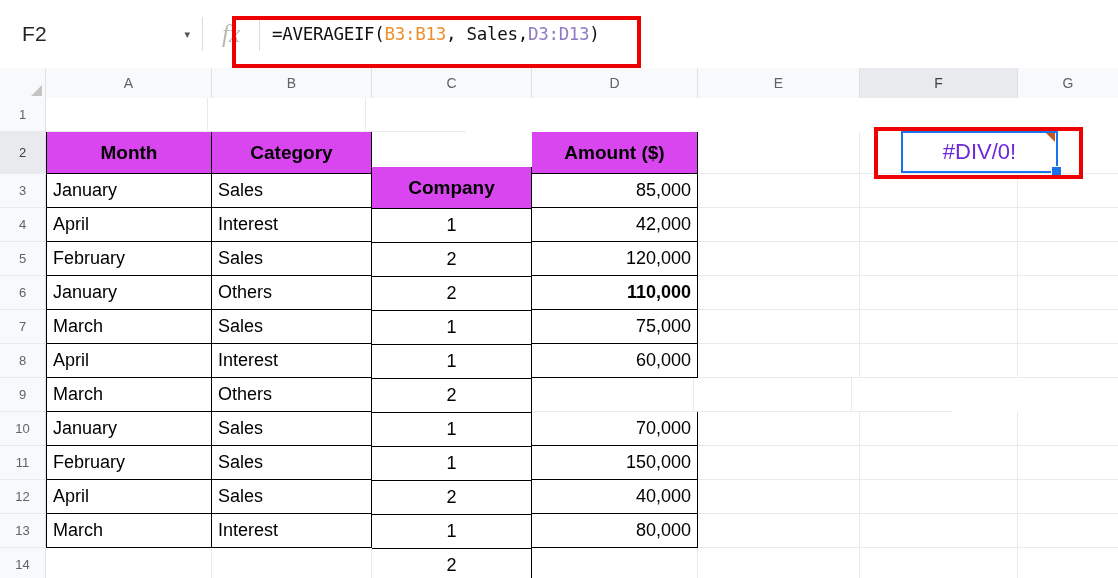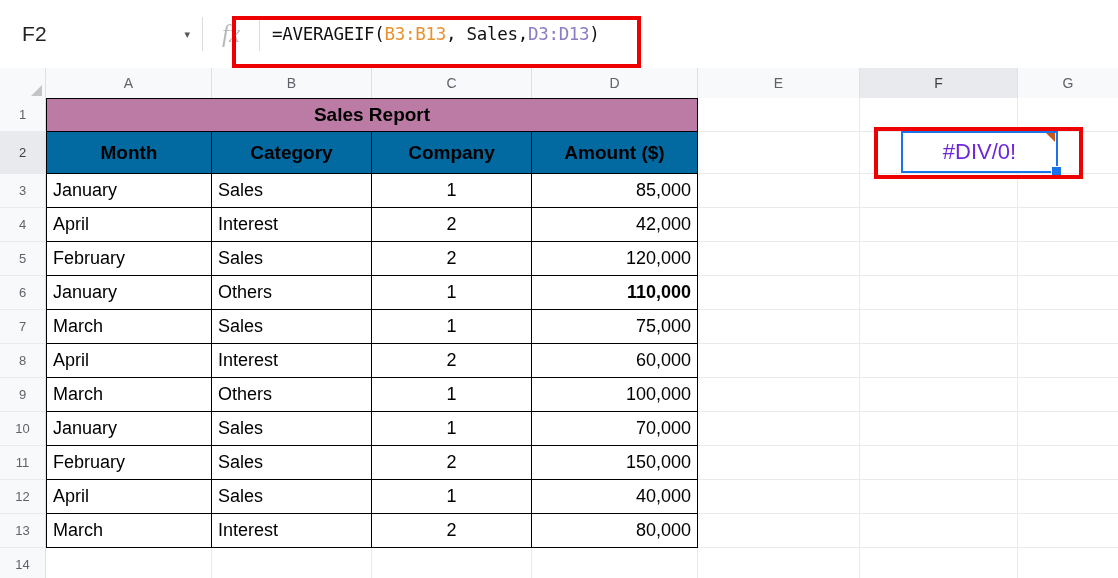--- a/index.html
+++ b/index.html
@@ -172,21 +172,21 @@
     align-items: center;
     padding: 0 6px;
     font-size: 18px;
     color: #000000;
     overflow: hidden;
     white-space: nowrap;
     background: transparent;
   }
   .cell.c-a { width: 166px; flex: none; }
   .cell.c-b { width: 160px; flex: none; }
-  .cell.c-c { width: 160px; flex: none; }
+  .cell.c-c { width: 160px; flex: none; margin-top: 35px; }
   .cell.c-d { width: 166px; flex: none; }
   .cell.c-e { width: 162px; flex: none; }
   .cell.c-f { width: 158px; flex: none; }
   .cell.c-g { width: 100px; flex: none; border-right: none; }
 
   
   .cell.tb {
     border-right: 1px solid #000000;
     border-bottom: 1px solid #000000;
   }
@@ -198,21 +198,21 @@
   }
 
   .title-cell {
     background: #bc7ba5;
     justify-content: center;
     font-weight: bold;
     font-size: 19px;
     color: #000000;
   }
   .hdr-cell {
-    background: #0369a1;
+    background: #d946ef;
     justify-content: center;
     font-weight: bold;
     font-size: 19px;
     color: #000000;
   }
   .num { justify-content: flex-end; }
   .ctr { justify-content: center; }
 
   
   #sel-cell {
@@ -295,21 +295,20 @@
       <div class="colhead c-d" style="width:166px">D</div>
       <div class="colhead c-e" style="width:162px">E</div>
       <div class="colhead c-f sel" style="width:158px">F</div>
       <div class="colhead c-g" style="width:100px;border-right:none">G</div>
     </div>
 
     <div id="grid-body">
 
       <div class="grid-row" style="height:34px">
         <div class="rowhead" style="height:34px">1</div>
-        <div class="cell c-a title-cell tb tb-left tb-top" style="height:34px;width:652px;border-right:1px solid #000">Sales Report</div>
         <div class="cell c-e" style="height:34px"></div>
         <div class="cell c-f" style="height:34px"></div>
         <div class="cell c-g" style="height:34px"></div>
       </div>
 
       <div class="grid-row" style="height:42px">
         <div class="rowhead sel" style="height:42px">2</div>
         <div class="cell c-a hdr-cell tb tb-left" style="height:42px">Month</div>
         <div class="cell c-b hdr-cell tb" style="height:42px">Category</div>
         <div class="cell c-c hdr-cell tb" style="height:42px">Company</div>
@@ -378,21 +377,20 @@
             <div class="cell c-d tb num" style="height: 34px; width: 166px;">60,000</div>
             <div class="cell c-e" style="height: 34px; width: 162px;"></div>
             <div class="cell c-f" style="height: 34px; width: 158px;"></div>
             <div class="cell c-g" style="height: 34px; width: 100px;"></div>
           </div>
           <div class="grid-row" style="height: 34px;">
             <div class="rowhead" style="height: 34px;">9</div>
             <div class="cell c-a tb tb-left" style="height: 34px; width: 166px;">March</div>
             <div class="cell c-b tb" style="height: 34px; width: 160px;">Others</div>
             <div class="cell c-c tb ctr" style="height: 34px; width: 160px;">1</div>
-            <div class="cell c-d tb num" style="height: 34px; width: 166px;">100,000</div>
             <div class="cell c-e" style="height: 34px; width: 162px;"></div>
             <div class="cell c-f" style="height: 34px; width: 158px;"></div>
             <div class="cell c-g" style="height: 34px; width: 100px;"></div>
           </div>
           <div class="grid-row" style="height: 34px;">
             <div class="rowhead" style="height: 34px;">10</div>
             <div class="cell c-a tb tb-left" style="height: 34px; width: 166px;">January</div>
             <div class="cell c-b tb" style="height: 34px; width: 160px;">Sales</div>
             <div class="cell c-c tb ctr" style="height: 34px; width: 160px;">1</div>
             <div class="cell c-d tb num" style="height: 34px; width: 166px;">70,000</div>

